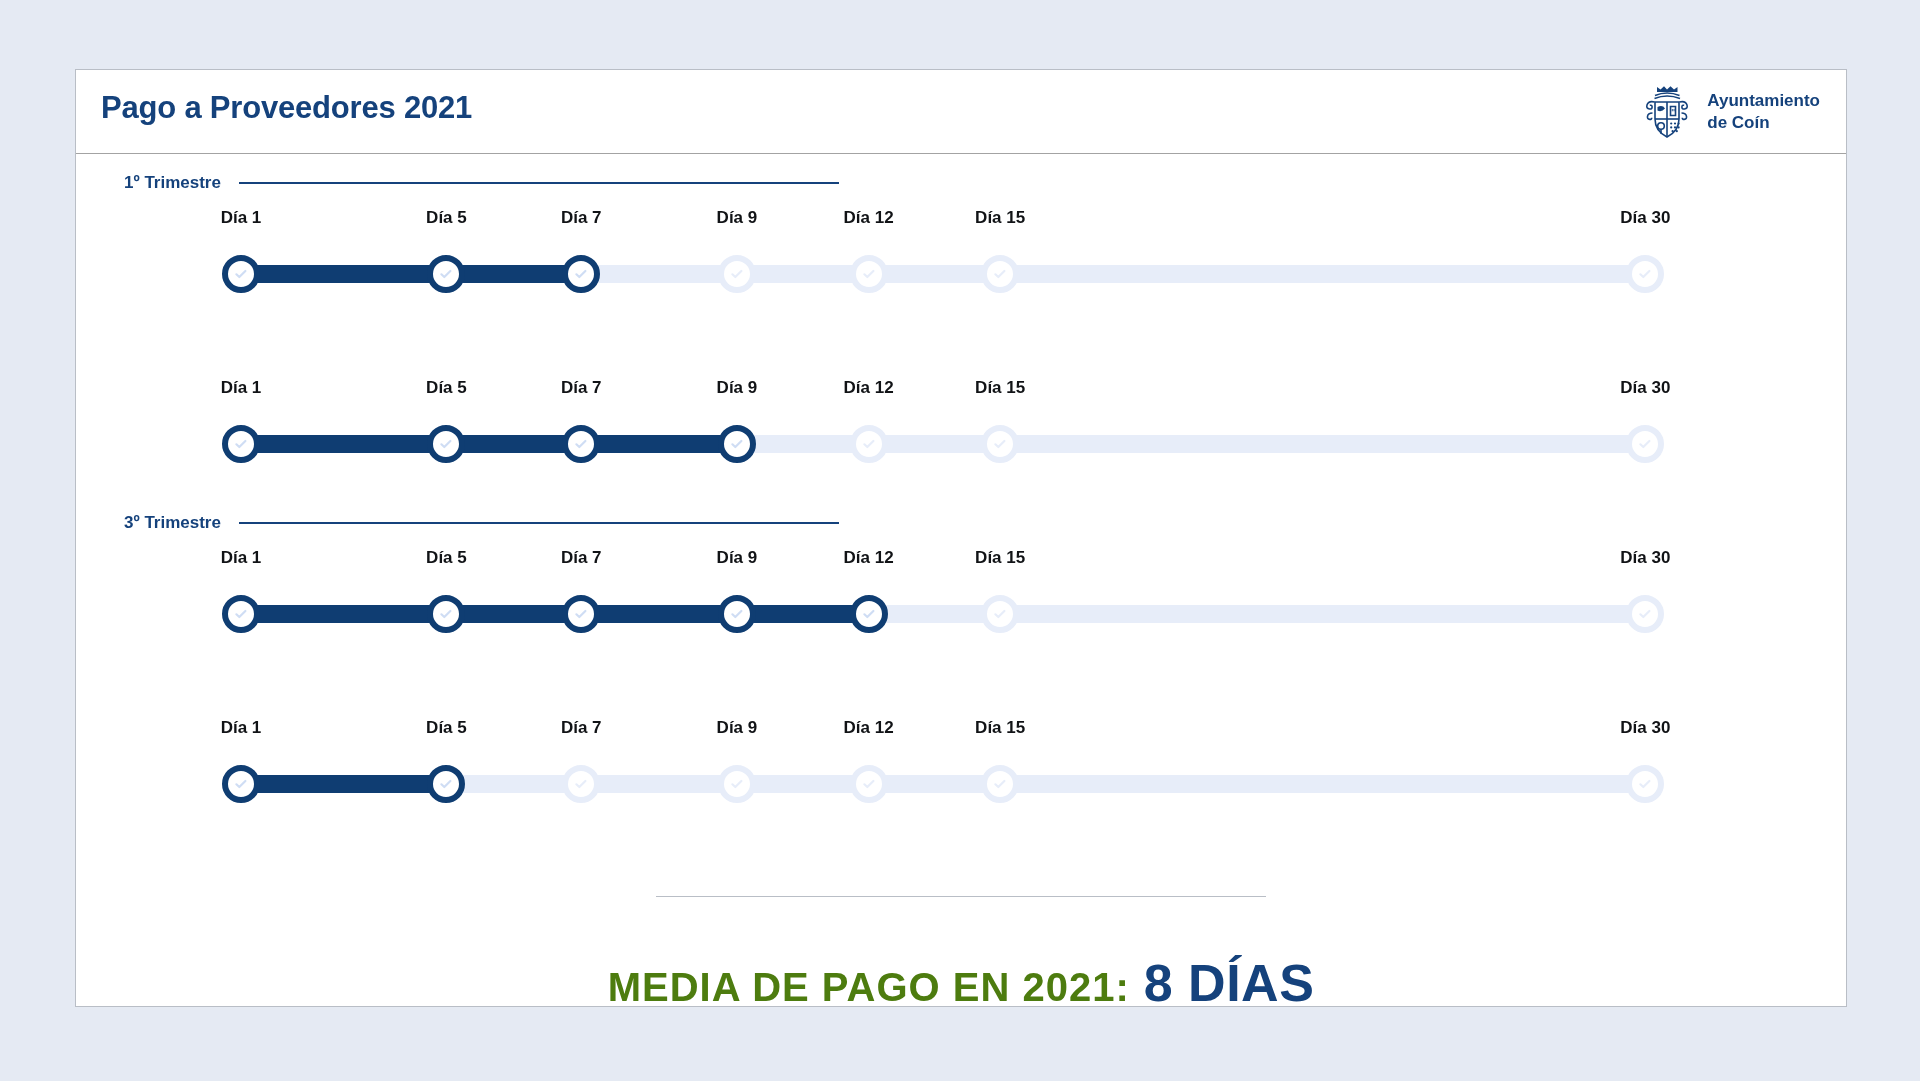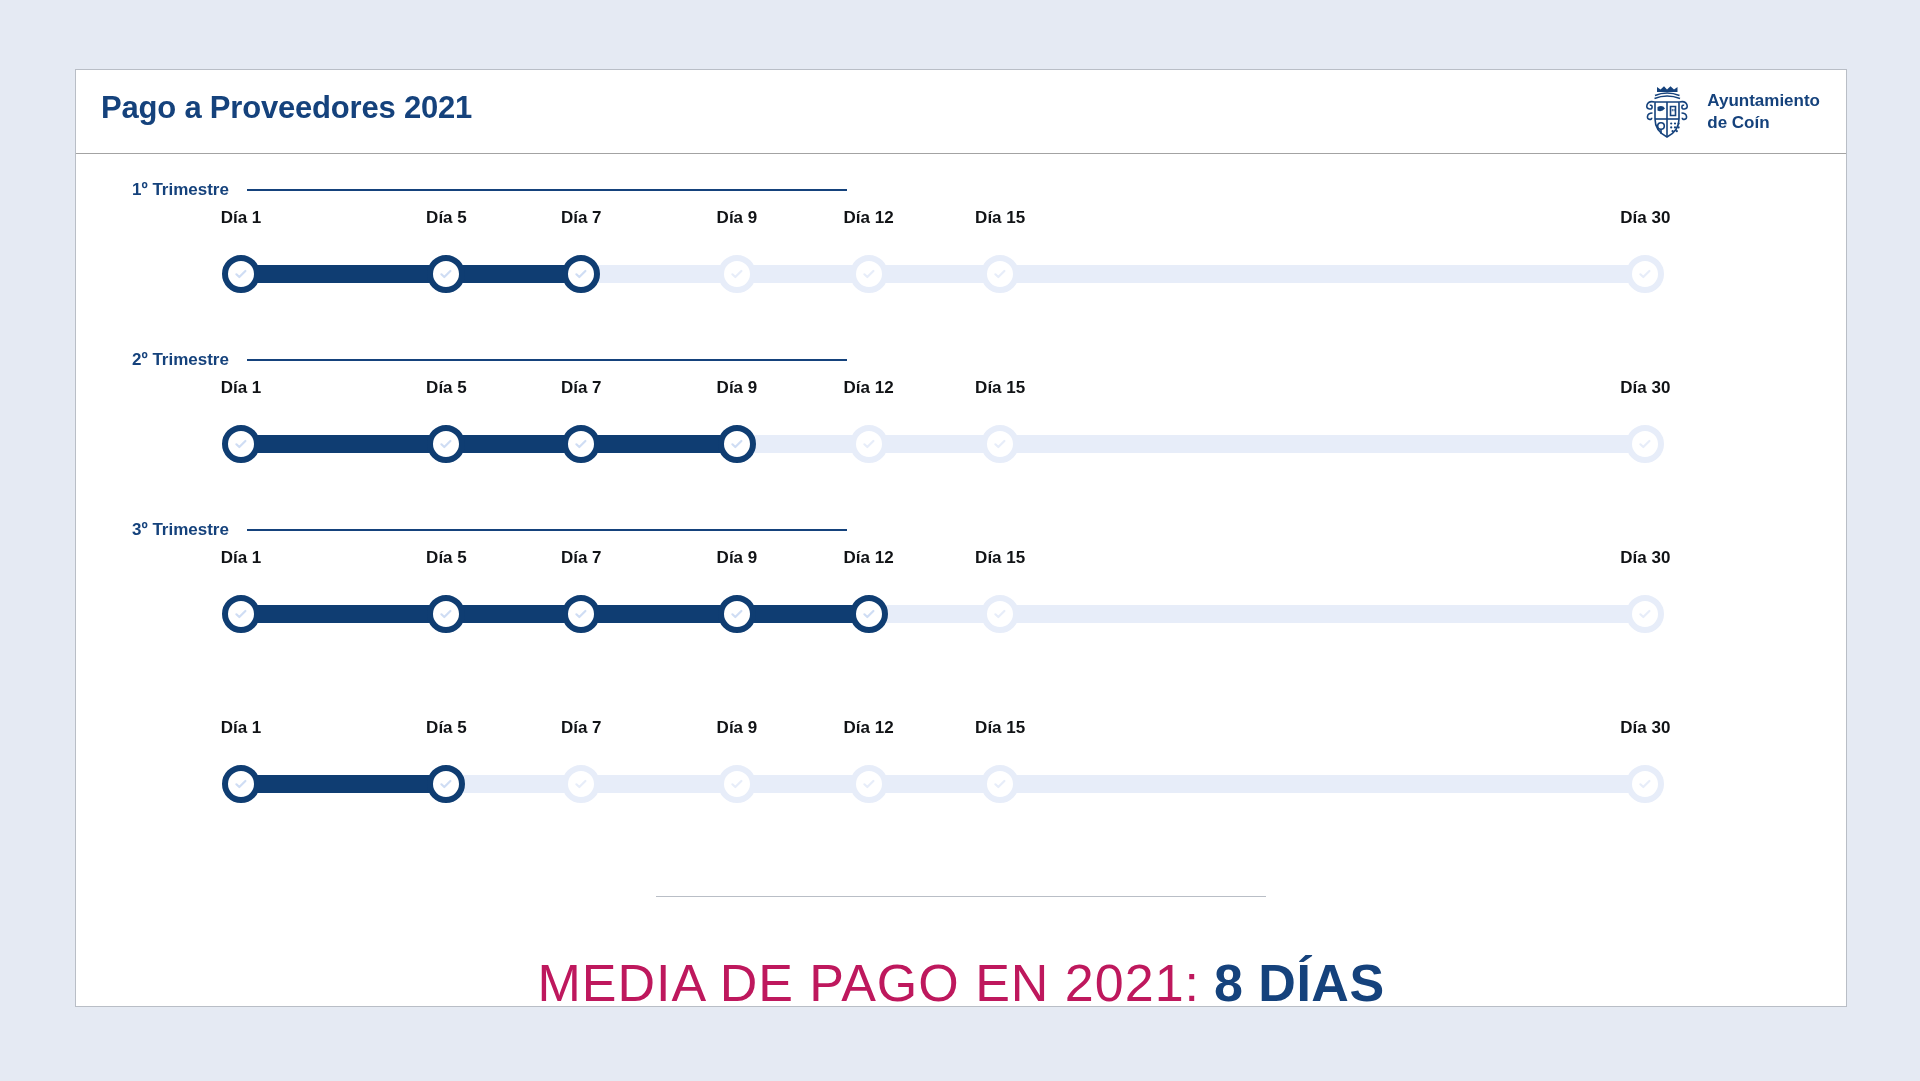--- a/index.html
+++ b/index.html
@@ -70,25 +70,24 @@
     position: relative;
     padding: 0;
   }
   .quarter {
     position: relative;
     height: 170px;
   }
   .q-head {
     position: absolute;
     left: 48px;
-    top: 26px;
+    top: 19px;
     display: flex;
     align-items: center;
     width: 715px;
-    margin-left: 8px;
   }
   .q-label {
     font-size: 17px;
     font-weight: bold;
     color: #15427c;
     white-space: nowrap;
   }
   .q-rule {
     flex: 1 1 auto;
     height: 2px;
@@ -167,24 +166,24 @@
     height: 1px;
     background: #b9bec6;
     margin: 0 auto;
   }
   .footer-text {
     margin-top: 56px;
     text-align: center;
     white-space: nowrap;
   }
   .footer-lead {
-    font-size: 52px;
-    color: #be185d;
+    font-size: 40px;
+    color: #4d7c0f;
     letter-spacing: 1px;
-    font-weight: 400;
+    font-weight: 700;
   }
   .footer-value {
     font-size: 52px;
     font-weight: bold;
     color: #15427c;
     letter-spacing: 0.5px;
     margin-left: 14px;
   }
 </style>
 </head>
@@ -288,24 +287,20 @@
             <div class="node todo" style="left:87.5%">
                 <svg width="16" height="16" viewBox="0 0 16 16">
                   <path d="M3.4 8.3 L6.3 11 L12.4 5" fill="none" stroke="#e7edf9" stroke-width="2.2" stroke-linecap="round" stroke-linejoin="round"></path>
                 </svg>
               </div>
           </div>
         </div>
       </div>
 
       <div class="quarter">
-        <div class="q-head">
-          <span class="q-label">2º Trimestre</span>
-          <span class="q-rule"></span>
-        </div>
         <div class="track-wrap">
           <div class="day-labels">
             <span class="day-label" style="left:0%">Día 1</span>
             <span class="day-label" style="left:12.8%">Día 5</span>
             <span class="day-label" style="left:21.2%">Día 7</span>
             <span class="day-label" style="left:30.9%">Día 9</span>
             <span class="day-label" style="left:39.1%">Día 12</span>
             <span class="day-label" style="left:47.3%">Día 15</span>
             <span class="day-label" style="left:87.5%">Día 30</span>
           </div>

